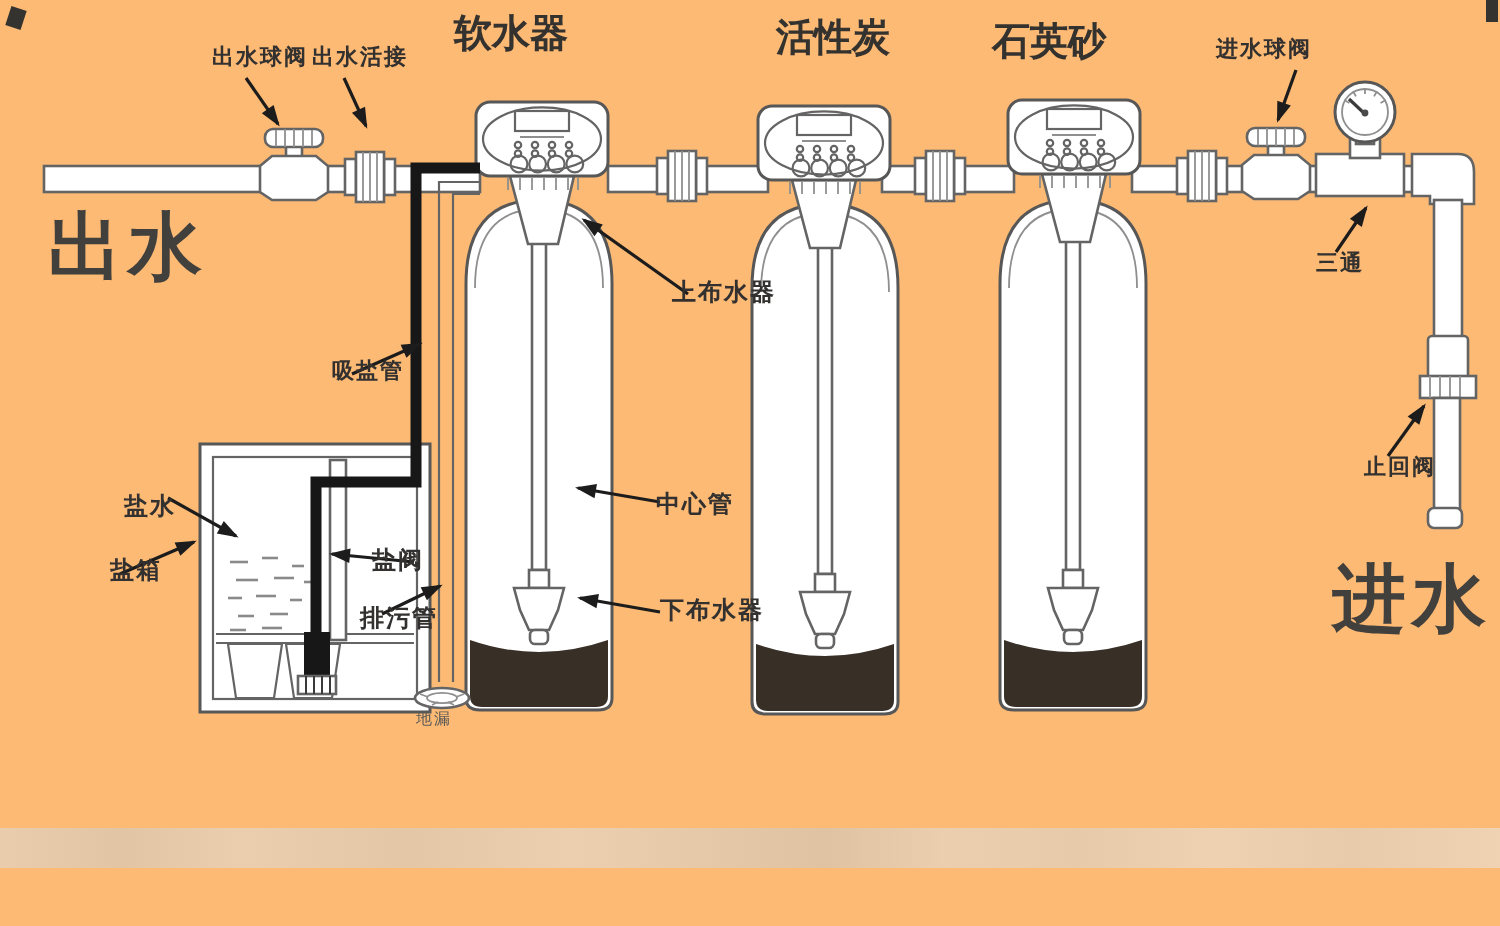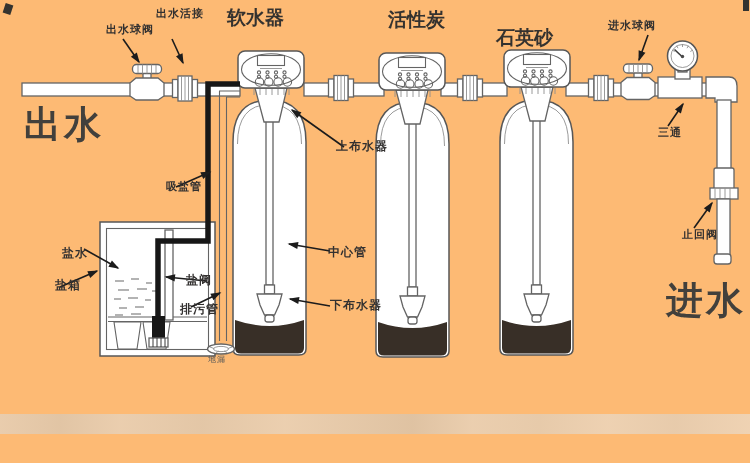--- a/index.html
+++ b/index.html
@@ -218,26 +218,26 @@
       <line x1="84" y1="249" x2="118" y2="268" class="arrow" marker-end="url(#ah)"></line>
       <line x1="60" y1="287" x2="97" y2="271" class="arrow" marker-end="url(#ah)"></line>
       <line x1="207" y1="281" x2="166" y2="277" class="arrow" marker-end="url(#ah)"></line>
       <line x1="191" y1="307" x2="220" y2="293" class="arrow" marker-end="url(#ah)"></line>
       <line x1="668" y1="126" x2="683" y2="104" class="arrow" marker-end="url(#ah)"></line>
       <line x1="694" y1="228" x2="712" y2="203" class="arrow" marker-end="url(#ah)"></line>
     </g>
   </svg>
 
   <div class="lbl callout-sm" style="left:106px;top:24px;">出水球阀</div>
-  <div class="lbl callout-sm" style="left:156px;top:8px;">出水活接</div>
+  <div class="lbl callout-sm" style="left:156px;top:24px;">出水活接</div>
   <div class="lbl callout-sm" style="left:608px;top:20px;font-family:Liberation Serif, serif;">进水球阀</div>
 
   <div class="lbl title" style="left:227px;top:8px;">软水器</div>
   <div class="lbl title" style="left:388px;top:10px;">活性炭</div>
-  <div class="lbl title" style="left:496px;top:28px;text-align:center;">石英砂</div>
+  <div class="lbl title" style="left:496px;top:12px;text-align:center;">石英砂</div>
 
   <div class="lbl big" style="left:24px;top:106px;">出水</div>
   <div class="lbl big" style="left:666px;top:282px;">进水</div>
 
   <div class="lbl callout" style="left:336px;top:140px;">上布水器</div>
   <div class="lbl callout" style="left:328px;top:246px;">中心管</div>
   <div class="lbl callout" style="left:330px;top:299px;">下布水器</div>
 
   <div class="lbl callout-sm" style="left:166px;top:181px;">吸盐管</div>
   <div class="lbl callout" style="left:62px;top:247px;">盐水</div>

